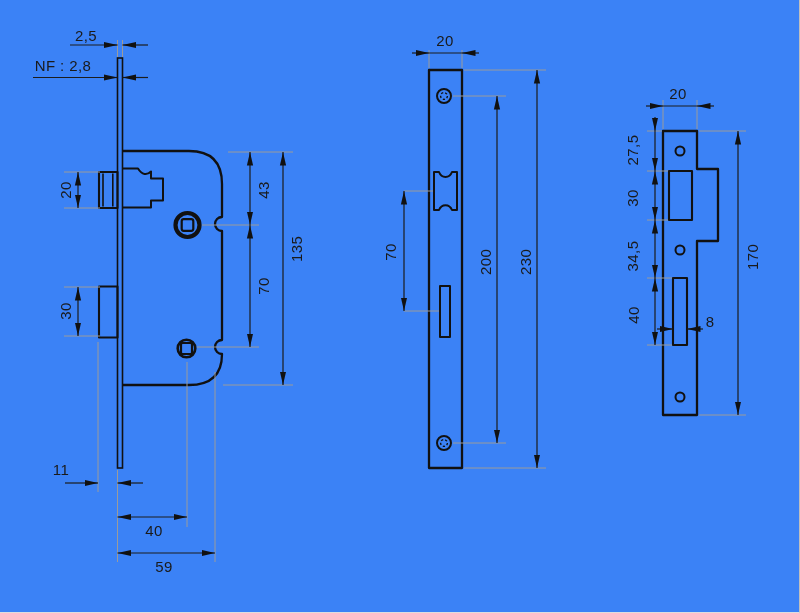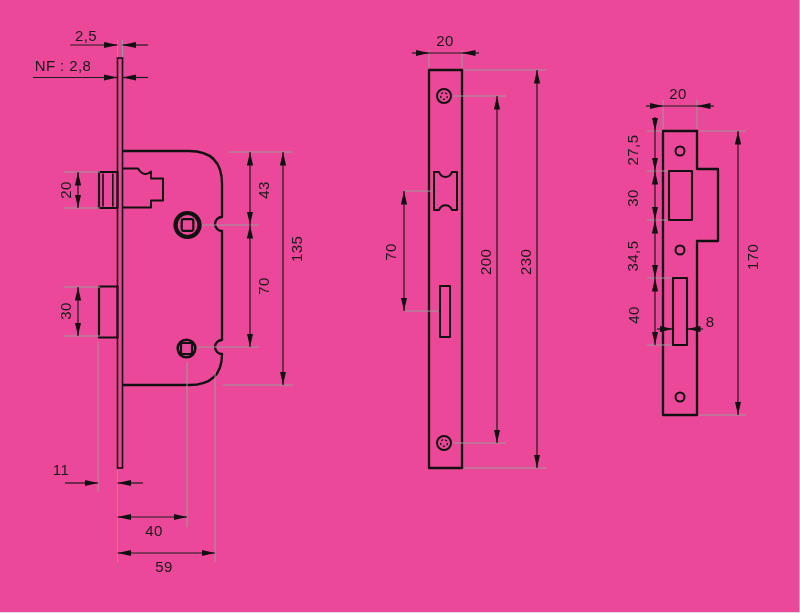--- a/index.html
+++ b/index.html
@@ -1,17 +1,17 @@
 <!DOCTYPE html>
 <html><head>
 <meta charset="utf-8">
 <style>
   html,body{margin:0;padding:0;background:#fff;}
   .sheet{
-    position:relative;width:800px;height:613px;background:#ec4899;
+    position:relative;width:800px;height:613px;background:#3b82f6;
     border-right:1px solid #bfbfbf;border-bottom:1px solid #dedede;
     font-family:"Liberation Sans", sans-serif;box-sizing:border-box;
   }
   svg text{
     font-family:"Liberation Sans", sans-serif;
     font-size:15px;letter-spacing:.4px;fill:#1a1a1a;
   }
   .outline{stroke:#111;stroke-width:2.3;fill:none;stroke-linejoin:round;}
   .outline-thin{stroke:#111;stroke-width:1.6;fill:none;}
   .dim{stroke:#1c1c1c;stroke-width:1.2;fill:none;}

